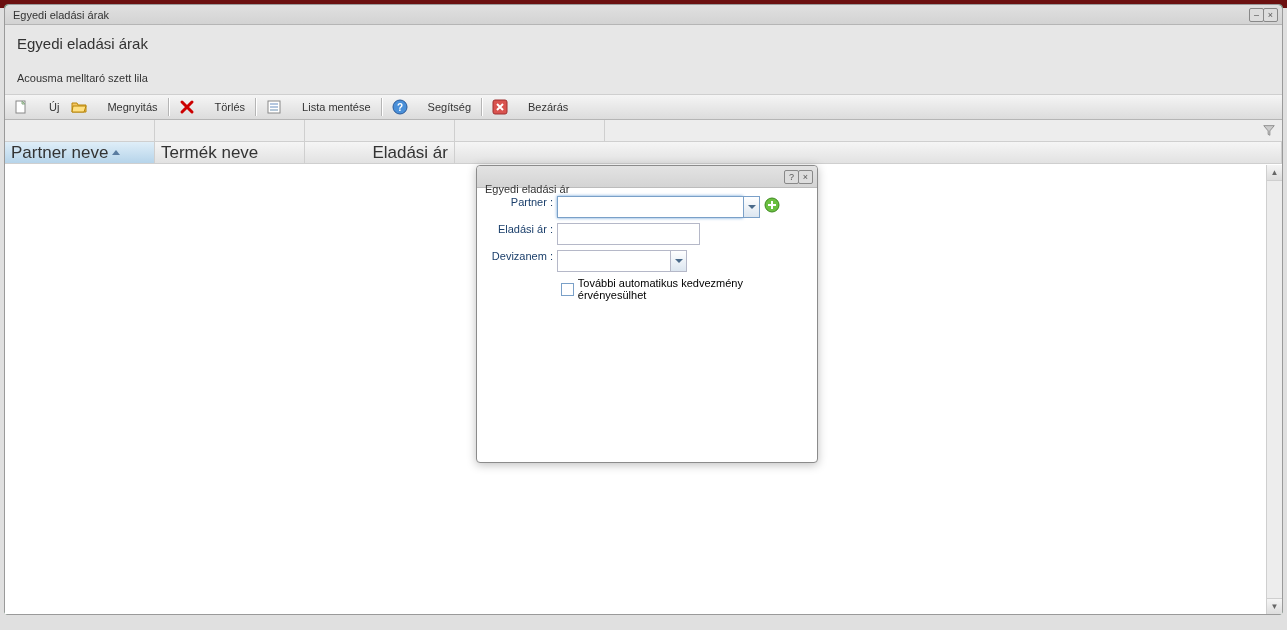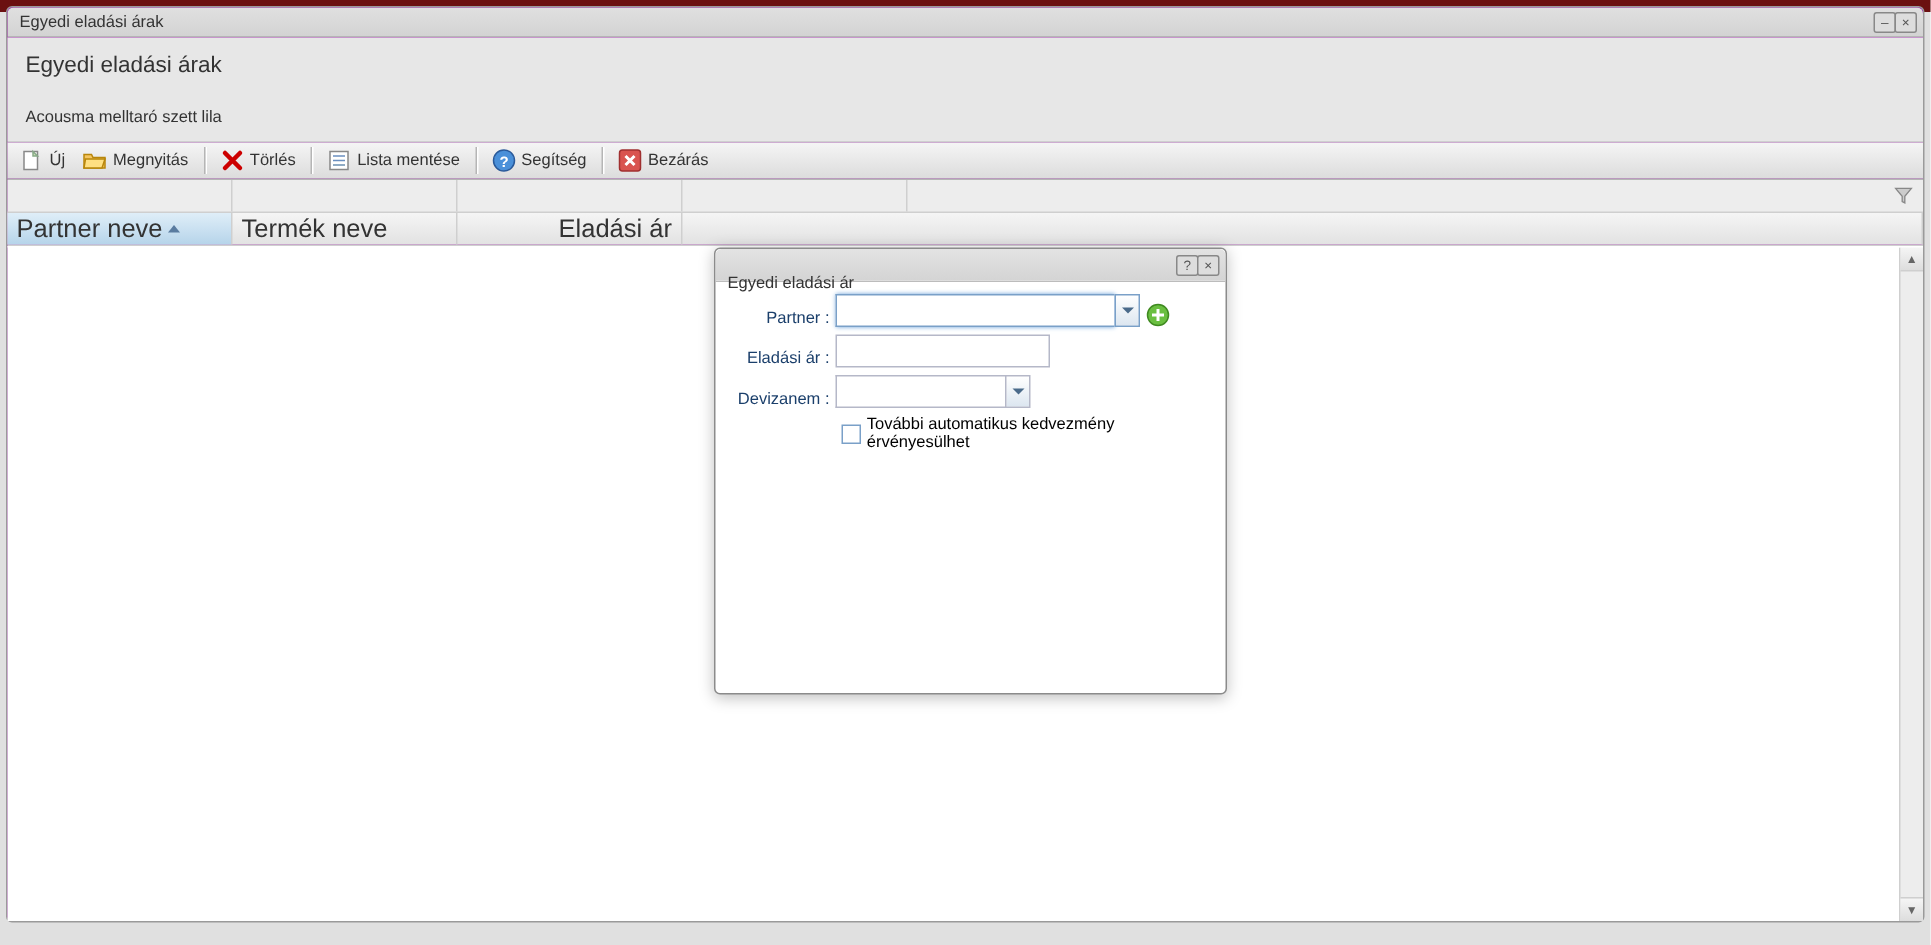--- a/index.html
+++ b/index.html
@@ -18,21 +18,21 @@
     top: 0; left: 0; right: 0;
     height: 8px;
     background: #6b1010;
   }
   .window {
     position: absolute;
     top: 4px;
     left: 4px;
     right: 4px;
     bottom: 15px;
-    background: #a21caf;
+    background: #15803d;
     border: 1px solid #9a9a9a;
     border-radius: 4px;
     display: flex;
     flex-direction: column;
   }
   .titlebar {
     background: linear-gradient(to bottom, #e0e0e0, #d3d3d3);
     border-bottom: 1px solid #b5b5b5;
     border-radius: 4px 4px 0 0;
     height: 20px;
@@ -65,21 +65,21 @@
     border-top: 1px solid #cfcfcf;
     border-bottom: 1px solid #b5b5b5;
     height: 26px;
     display: flex;
     align-items: center;
     padding: 0 2px;
   }
   .tb-btn {
     display: flex;
     align-items: center;
-    gap: 4px;
+    gap: 20px;
     padding: 2px 6px;
     height: 22px;
     cursor: pointer;
     border-radius: 2px;
     color: #333;
   }
   .tb-sep {
     width: 1px;
     height: 18px;
     background: #b5b5b5;
@@ -175,21 +175,21 @@
     width:15px;height:14px;border:1px solid #888;background:#ddd;border-radius:2px;
     display:flex;align-items:center;justify-content:center;margin-left:-1px;font-size:9px;color:#555;cursor:pointer;
   }
   .dlg-toolbar{
     height:24px;
     background:linear-gradient(#f5f5f5,#dcdcdc);
     border-bottom:1px solid #b5b5b5;
     display:flex;align-items:center;padding:0 2px;
   }
   .dlg-body{padding:8px 6px;flex:1;overflow:hidden;}
-  .form-row{display:flex;align-items:flex-end;margin-bottom:5px;height:22px;}
+  .form-row{display:flex;align-items:flex-start;margin-bottom:5px;height:22px;}
   .form-label{width:74px;text-align:right;color:#1b3f6b;padding-right:4px;font-size:11px;}
   .combo{
     display:flex;height:22px;
   }
   .combo input{
     border:1px solid #7aa0c8;border-right:0;height:22px;padding:0 4px;font-size:11px;outline:none;
   }
   .combo .trigger{
     width:17px;height:22px;border:1px solid #7aa0c8;background:linear-gradient(#fff,#dce6f0);
     display:flex;align-items:center;justify-content:center;cursor:pointer;

